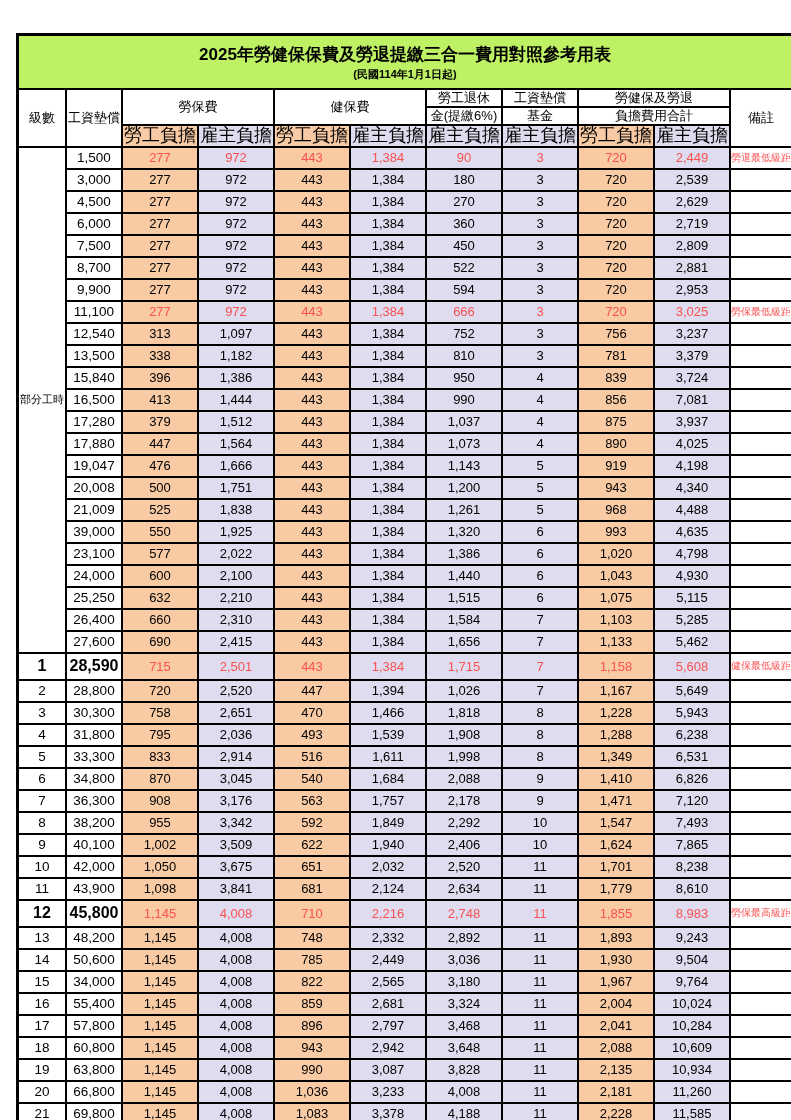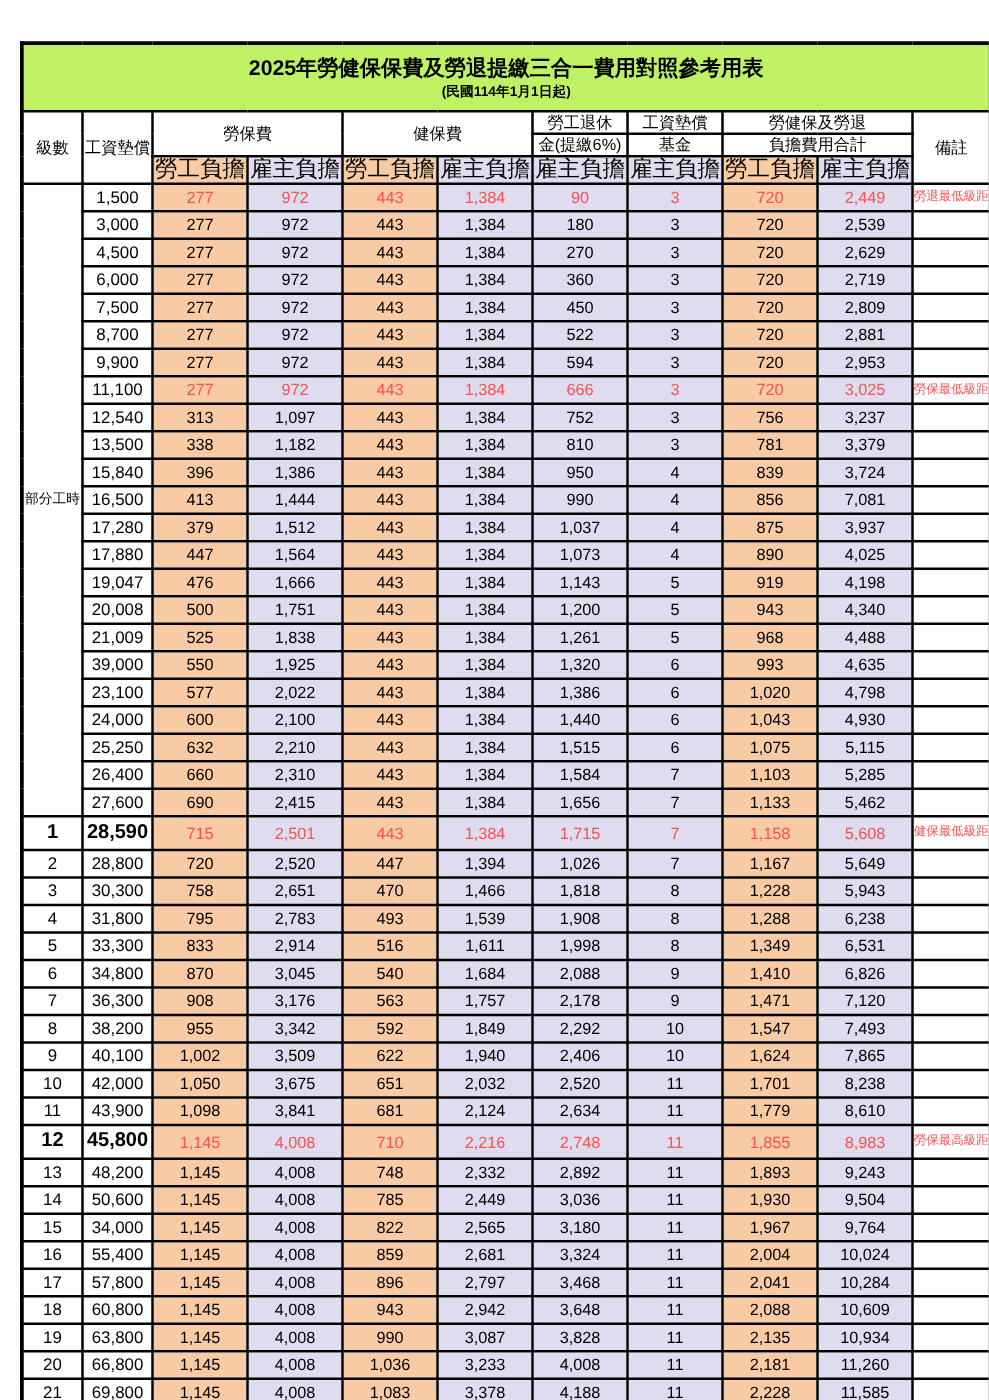--- a/index.html
+++ b/index.html
@@ -403,21 +403,21 @@
           <td class="val c-empr">1,818</td>
           <td class="val c-empr">8</td>
           <td class="val c-emp">1,228</td>
           <td class="val c-empr">5,943</td>
           <td class="remark"></td>
         </tr>
         <tr>
           <td class="level">4</td>
           <td class="bracket">31,800</td>
           <td class="val c-emp">795</td>
-          <td class="val c-empr">2,783</td>
+          <td class="val c-empr">2,036</td>
           <td class="val c-emp">493</td>
           <td class="val c-empr">1,539</td>
           <td class="val c-empr">1,908</td>
           <td class="val c-empr">8</td>
           <td class="val c-emp">1,288</td>
           <td class="val c-empr">6,238</td>
           <td class="remark"></td>
         </tr>
         <tr>
           <td class="level">5</td>

